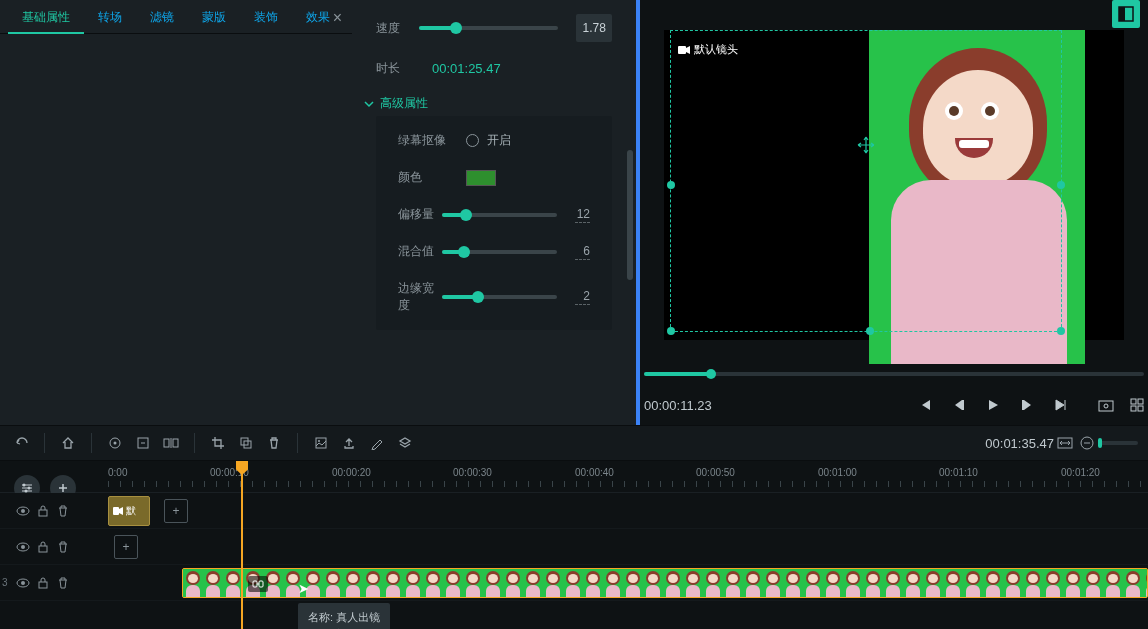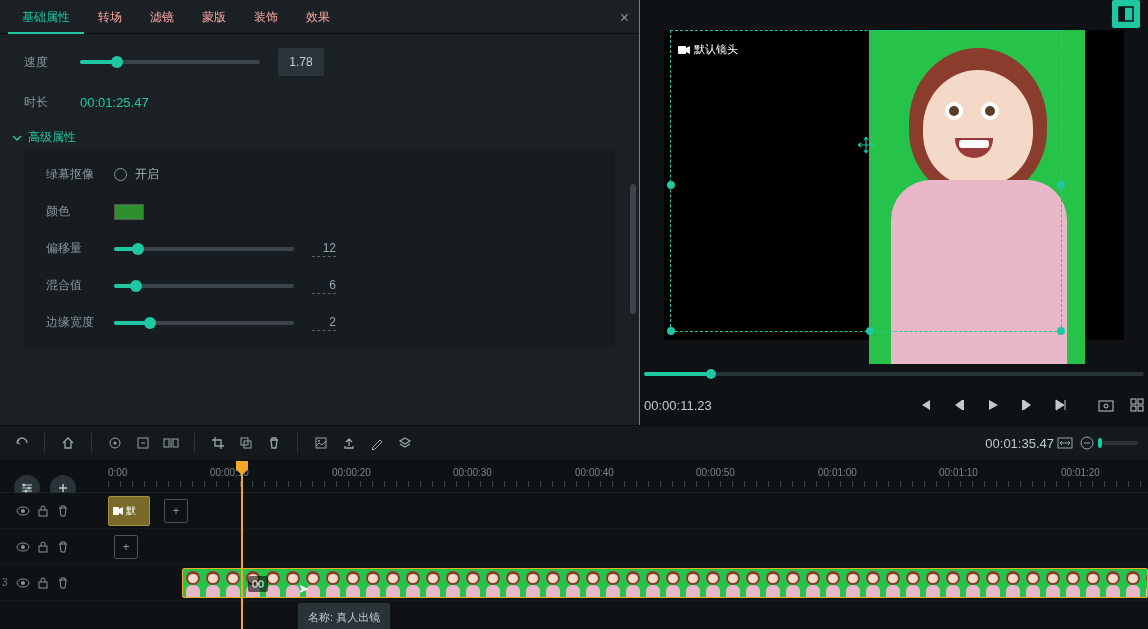--- a/index.html
+++ b/index.html
@@ -1,20 +1,20 @@
 <!DOCTYPE html>
 <html><head>
 <meta charset="utf-8">
 <style>
 *{box-sizing:border-box;margin:0;padding:0;font-family:-apple-system,"Microsoft YaHei",sans-serif}
 body{background:#0e1214;color:#a9b4b9;font-size:12px;width:1148px;height:629px;overflow:hidden;position:relative}
 .top{display:flex;height:425px}
-.left-panel{width:640px;background:#1a2024;border-right:1px solid #3b82f6;display:flex;flex-direction:column}
+.left-panel{width:640px;background:#1a2024;border-right:4px solid #3b82f6;display:flex;flex-direction:row}
 .tabs{display:flex;height:34px;border-bottom:1px solid #0a0d0f;align-items:center;padding:0 8px;position:relative}
-.tab{padding:0 14px;height:34px;line-height:34px;color:#fca5a5;cursor:pointer;font-size:12px}
+.tab{padding:0 14px;height:34px;line-height:34px;color:#0ea5e9;cursor:pointer;font-size:12px}
 .tab.active{color:#1fc7a3;border-bottom:2px solid #1fc7a3}
 .close-x{position:absolute;right:10px;top:9px;color:#8a949a;font-size:16px;cursor:pointer}
 .panel-body{flex:1;padding:14px 24px;overflow:hidden;position:relative}
 .row{display:flex;align-items:center;margin-bottom:18px}
 .row-label{width:56px;color:#8a949a;font-size:12px}
 .slider{position:relative;width:180px;height:4px;background:#3a4449;border-radius:2px;margin-right:18px}
 .slider .fill{position:absolute;height:4px;background:#1fc7a3;border-radius:2px;left:0}
 .slider .knob{position:absolute;width:12px;height:12px;background:#1fc7a3;border-radius:50%;top:-4px;transform:translateX(-50%)}
 .numbox{width:46px;height:28px;background:#2a3338;color:#c9d2d7;text-align:center;line-height:28px;border-radius:2px;font-size:12px}
 .time-val{color:#1fc7a3;font-size:13px}

